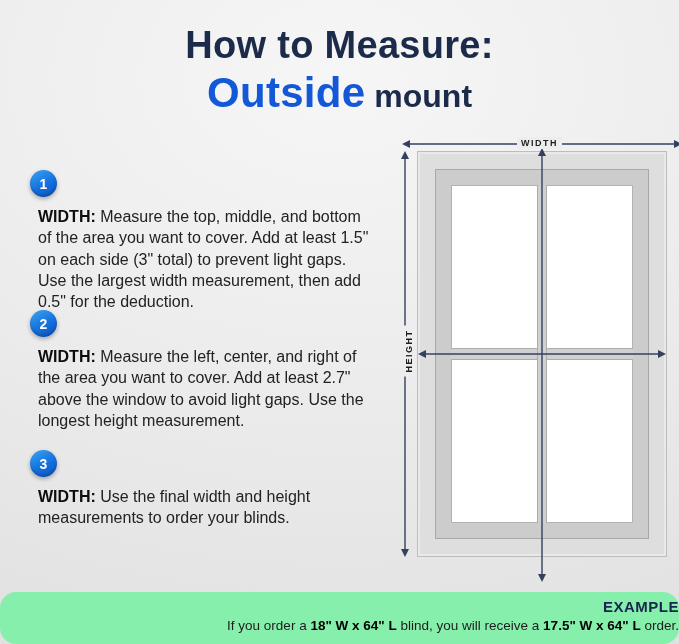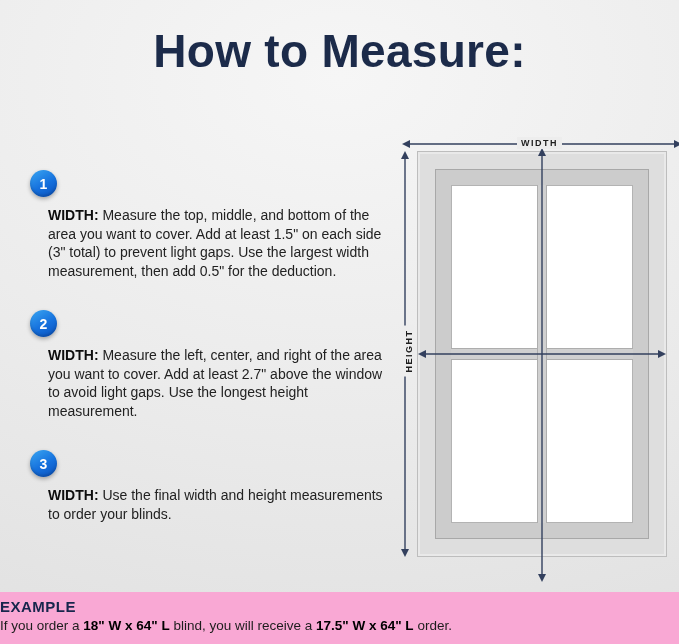--- a/index.html
+++ b/index.html
@@ -6,33 +6,33 @@
   html,body { width:679px; height:644px; }
   body {
     position: relative;
     overflow: hidden;
     font-family: "Liberation Sans", sans-serif;
     background: radial-gradient(ellipse 130% 95% at 50% 12%, #f6f6f6 0%, #ebebeb 55%, #e1e1e1 100%);
   }
 
   
   .title-wrap { position:absolute; top:24px; left:0; right:0; text-align:center; color:#1c2b4a; }
-  .title-line1 { font-size:46px; font-weight:700; letter-spacing:.3px; }
+  .title-line1 { font-size:38px; font-weight:700; letter-spacing:.3px; }
   .title-line2 { margin-top:2px; font-size:32px; font-weight:700; }
   .title-accent { color:#1358d6; font-size:42px; font-weight:800; letter-spacing:.3px; }
 
   
   .step-badge {
     position:absolute; width:27px; height:27px; border-radius:50%;
     background: linear-gradient(150deg,#3aa6f2 0%,#1570dd 55%,#0b51bd 100%);
     color:#fff; font-size:14px; font-weight:700;
     display:flex; align-items:center; justify-content:center;
     box-shadow: 0 2px 4px rgba(0,0,0,.3), inset 0 -2px 3px rgba(0,0,0,.18);
   }
-  .step-text { position:absolute; width:336px; font-size:14px; line-height:1.33; color:#222;margin-left:10px; }
+  .step-text { position:absolute; width:336px; font-size:16px; line-height:1.33; color:#222; }
   .step-text b { color:#0d0d0d; }
 
   #badge-1 { left:30px; top:170px; }
   #text-1  { left:38px; top:206px; }
   #badge-2 { left:30px; top:310px; }
   #text-2  { left:38px; top:346px; }
   #badge-3 { left:30px; top:450px; }
   #text-3  { left:38px; top:486px; }
 
   
@@ -51,31 +51,35 @@
   .dim-label {
     position:absolute; font-size:9px; font-weight:700; letter-spacing:1.5px;
     color:#1e1e1e; background:#ededed; padding:1px 4px;
   }
   .dim-label.width  { left:119px; top:4px; }
   .dim-label.height { left:-15px; top:212px; transform:rotate(-90deg); }
 
   
   .example-bar {
     position:absolute; left:0; right:0; bottom:0; height:52px;
-    background:#f9a8d4; text-align:left; padding-top:6px;
+    background:#86efac; text-align:right; padding-top:6px;border-radius:16px;
   }
   .example-heading { font-size:15px; font-weight:700; letter-spacing:.5px; color:#16264c; }
   .example-line { margin-top:3px; font-size:13.5px; color:#1d1d1d; }
   .example-line b { font-weight:700; color:#000; }
 </style>
 </head>
 <body>
 
 <div class="title-wrap">
   <div class="title-line1">How to Measure:</div>
+  <div class="title-line2">
+    <span class="title-accent">Outside</span>
+    <span>mount</span>
+  </div>
 </div>
 
 <div id="badge-1" class="step-badge">1</div>
 <p id="text-1" class="step-text">
   <b>WIDTH:</b>
   <span>Measure the top, middle, and bottom of the area you want to cover. Add at least 1.5" on each side (3" total) to prevent light gaps. Use the largest width measurement, then add 0.5" for the deduction.</span>
 </p>
 
 <div id="badge-2" class="step-badge">2</div>
 <p id="text-2" class="step-text">

